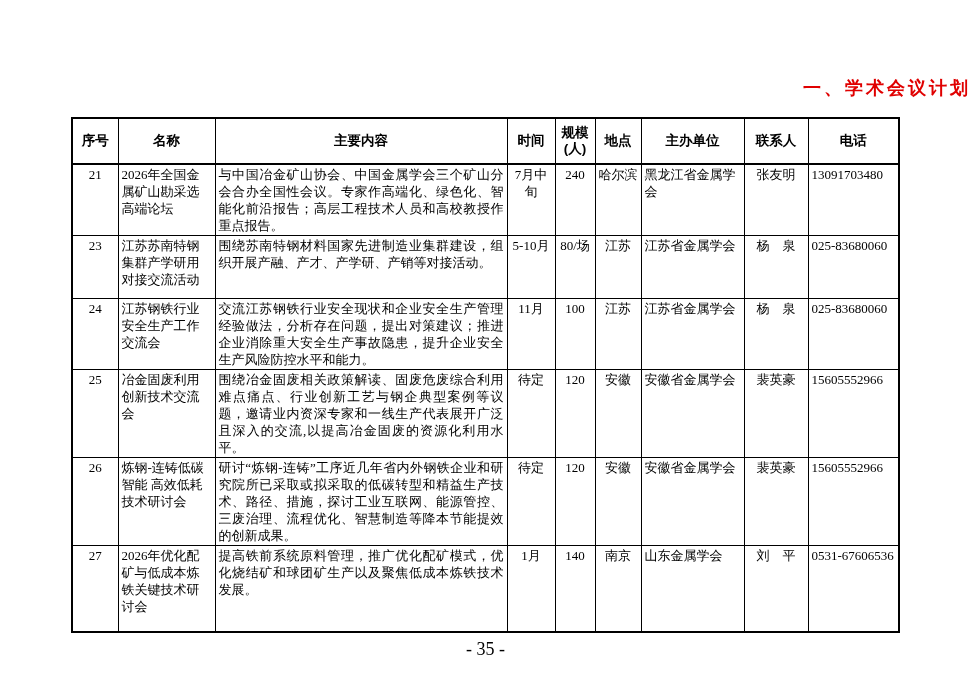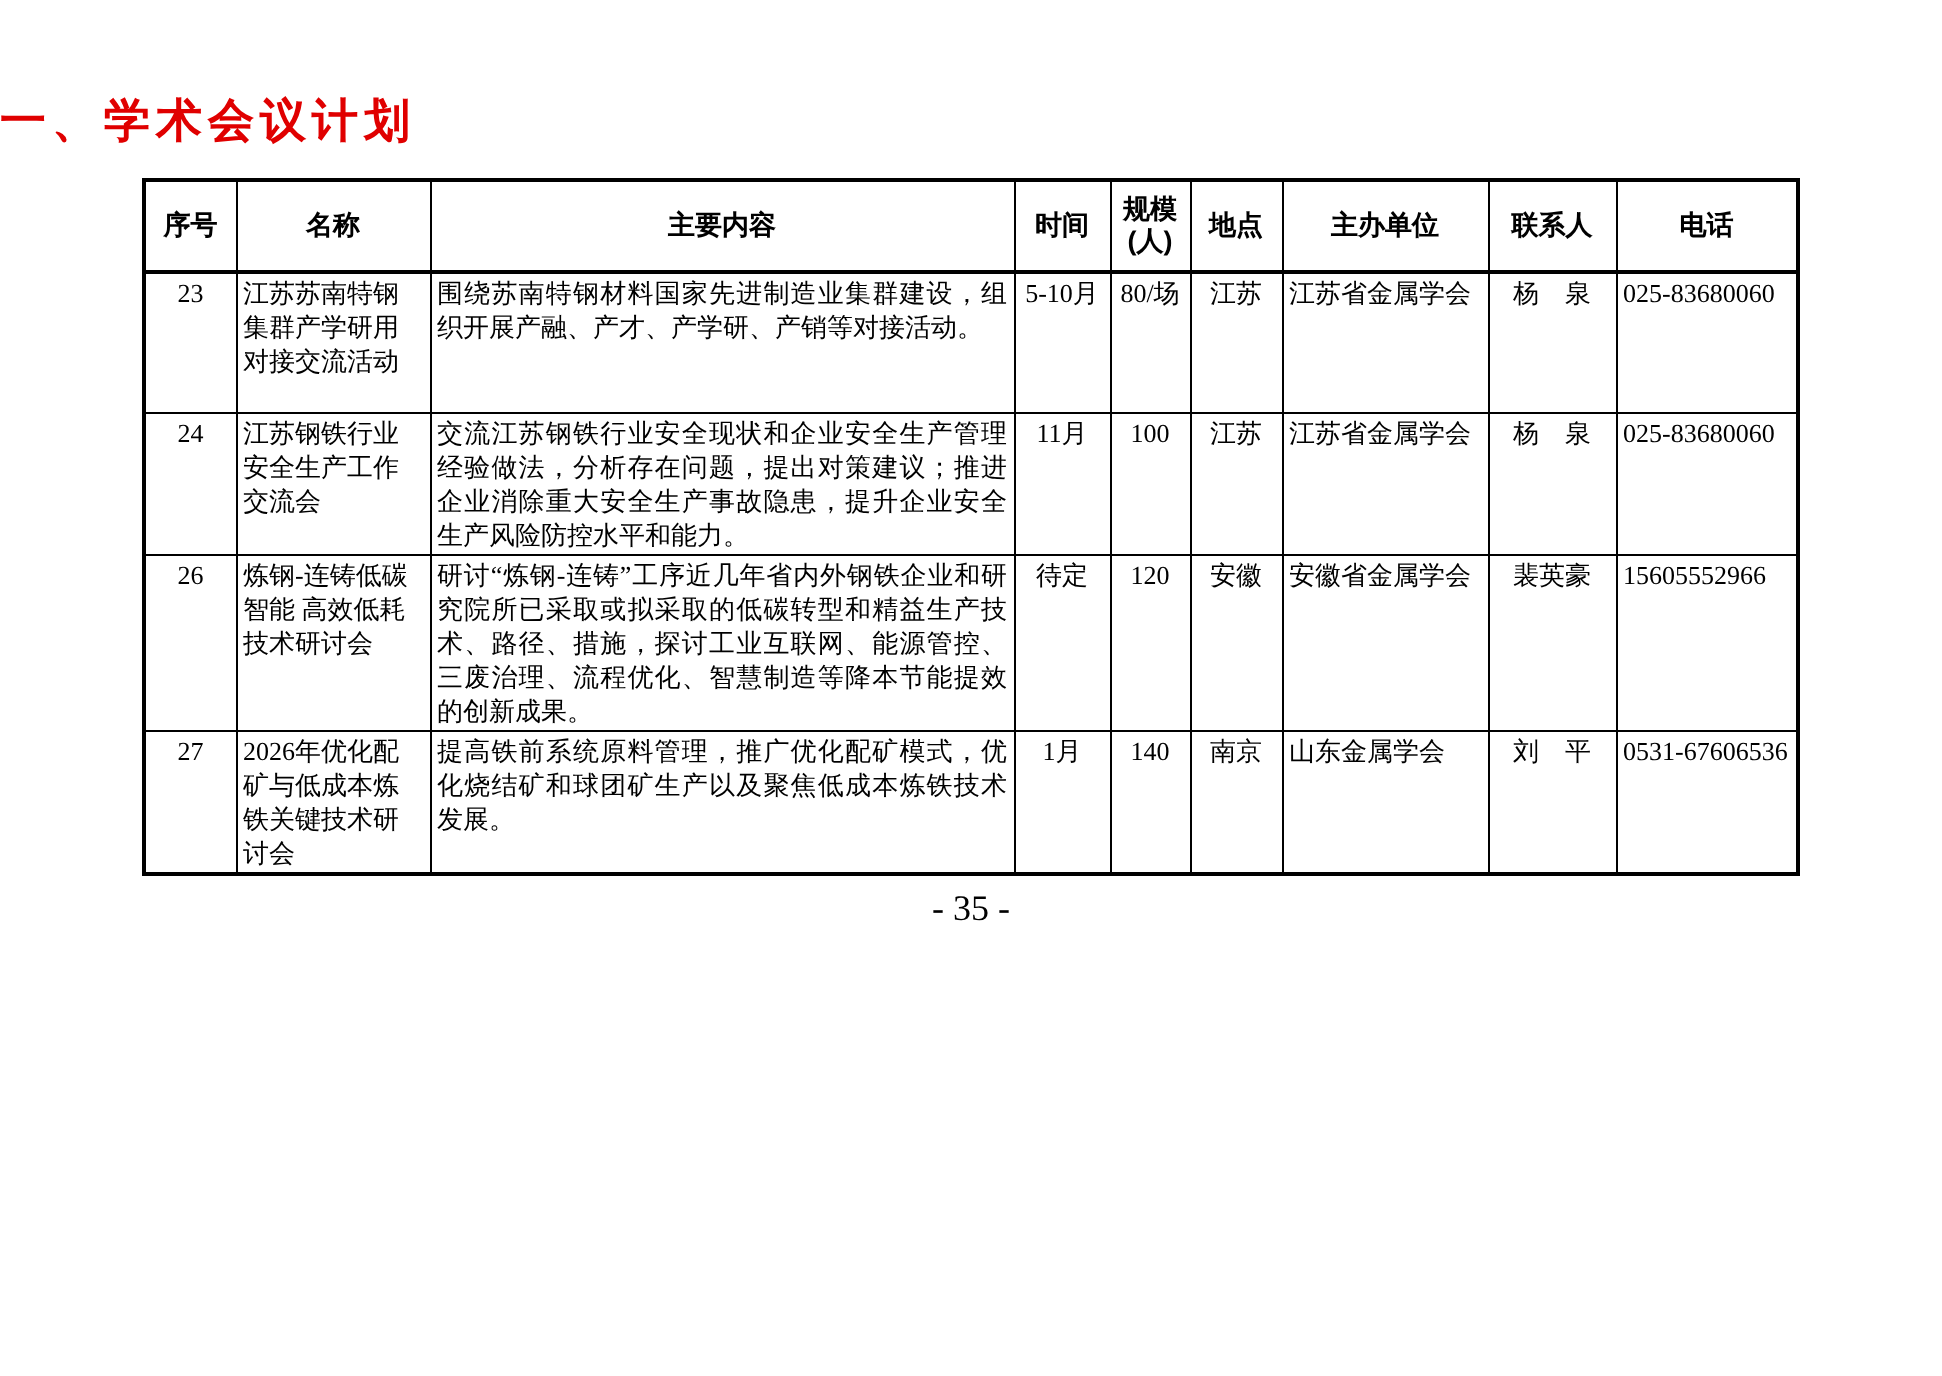--- a/index.html
+++ b/index.html
@@ -11,25 +11,25 @@
     color: #000000;
   }
   .page {
     position: relative;
     width: 971px;
     height: 688px;
     background: #ffffff;
     overflow: hidden;
   }
   .title {
-    margin-top: 44px;
-    text-align: left;
+    margin-top: 72px;
+    text-align: right;
     font-family: "Liberation Sans", "DejaVu Sans", sans-serif;
     font-weight: bold;
-    font-size: 23px;
+    font-size: 18px;
     line-height: 32px;
     letter-spacing: 3px;
     color: #e00000;
   }
   table.plan-table {
     width: 827px;
     margin: 13px auto 0 auto;
     border-collapse: collapse;
     table-layout: fixed;
     border: 2px solid #000000;
@@ -120,20 +120,31 @@
         <th>时间</th>
         <th>规模(人)</th>
         <th>地点</th>
         <th>主办单位</th>
         <th>联系人</th>
         <th>电话</th>
       </tr>
     </thead>
     <tbody>
       <tr>
+        <td class="c-no">21</td>
+        <td class="c-name">2026年全国金属矿山勘采选高端论坛</td>
+        <td class="c-content">与中国冶金矿山协会、中国金属学会三个矿山分会合办全国性会议。专家作高端化、绿色化、智能化前沿报告；高层工程技术人员和高校教授作重点报告。</td>
+        <td class="c-time">7月中旬</td>
+        <td class="c-scale">240</td>
+        <td class="c-loc">哈尔滨</td>
+        <td class="c-org">黑龙江省金属学会</td>
+        <td class="c-contact">张友明</td>
+        <td class="c-phone">13091703480</td>
+      </tr>
+      <tr>
         <td class="c-no">23</td>
         <td class="c-name">江苏苏南特钢集群产学研用对接交流活动</td>
         <td class="c-content">围绕苏南特钢材料国家先进制造业集群建设，组织开展产融、产才、产学研、产销等对接活动。</td>
         <td class="c-time">5-10月</td>
         <td class="c-scale">80/场</td>
         <td class="c-loc">江苏</td>
         <td class="c-org">江苏省金属学会</td>
         <td class="c-contact">杨　泉</td>
         <td class="c-phone">025-83680060</td>
       </tr>
@@ -142,20 +153,31 @@
         <td class="c-name">江苏钢铁行业安全生产工作交流会</td>
         <td class="c-content">交流江苏钢铁行业安全现状和企业安全生产管理经验做法，分析存在问题，提出对策建议；推进企业消除重大安全生产事故隐患，提升企业安全生产风险防控水平和能力。</td>
         <td class="c-time">11月</td>
         <td class="c-scale">100</td>
         <td class="c-loc">江苏</td>
         <td class="c-org">江苏省金属学会</td>
         <td class="c-contact">杨　泉</td>
         <td class="c-phone">025-83680060</td>
       </tr>
       <tr>
+        <td class="c-no">25</td>
+        <td class="c-name">冶金固废利用创新技术交流会</td>
+        <td class="c-content">围绕冶金固废相关政策解读、固废危废综合利用难点痛点、行业创新工艺与钢企典型案例等议题，邀请业内资深专家和一线生产代表展开广泛且深入的交流,以提高冶金固废的资源化利用水平。</td>
+        <td class="c-time">待定</td>
+        <td class="c-scale">120</td>
+        <td class="c-loc">安徽</td>
+        <td class="c-org">安徽省金属学会</td>
+        <td class="c-contact">裴英豪</td>
+        <td class="c-phone">15605552966</td>
+      </tr>
+      <tr>
         <td class="c-no">26</td>
         <td class="c-name">炼钢-连铸低碳智能 高效低耗技术研讨会</td>
         <td class="c-content">研讨“炼钢-连铸”工序近几年省内外钢铁企业和研究院所已采取或拟采取的低碳转型和精益生产技术、路径、措施，探讨工业互联网、能源管控、三废治理、流程优化、智慧制造等降本节能提效的创新成果。</td>
         <td class="c-time">待定</td>
         <td class="c-scale">120</td>
         <td class="c-loc">安徽</td>
         <td class="c-org">安徽省金属学会</td>
         <td class="c-contact">裴英豪</td>
         <td class="c-phone">15605552966</td>
       </tr>

